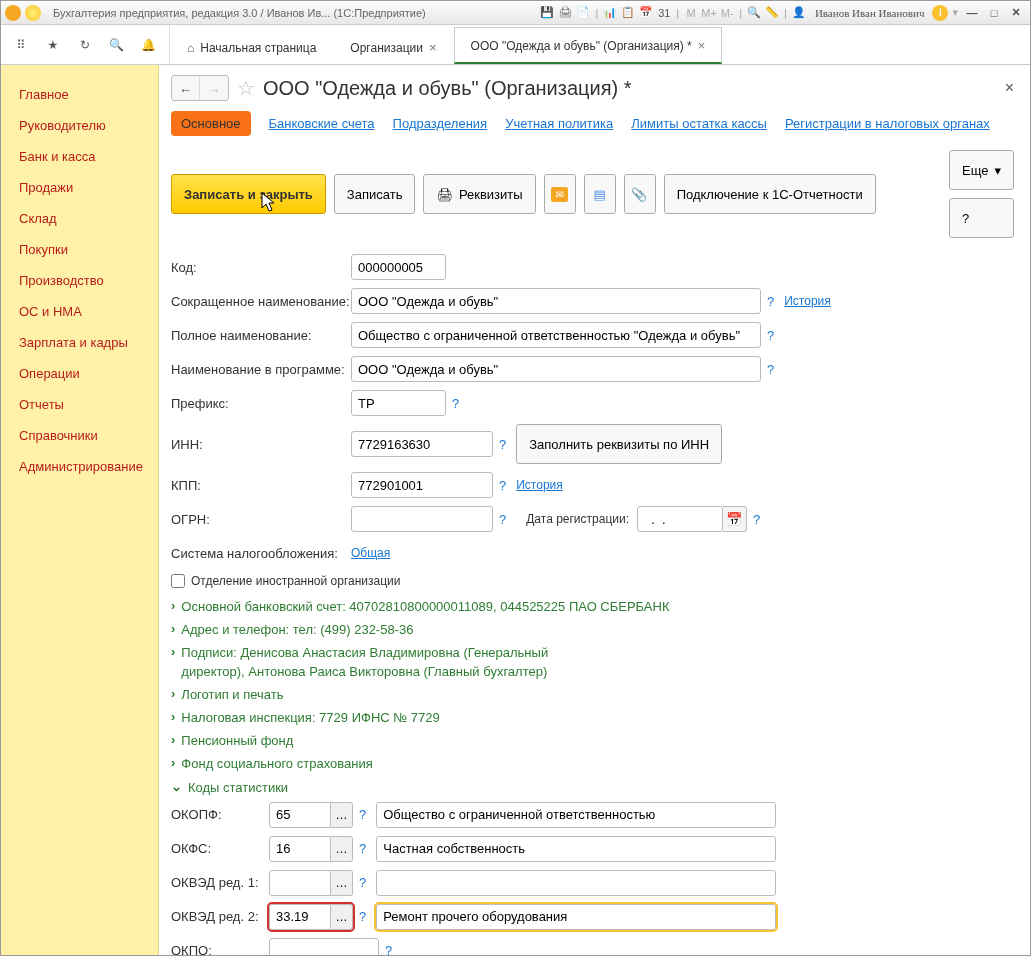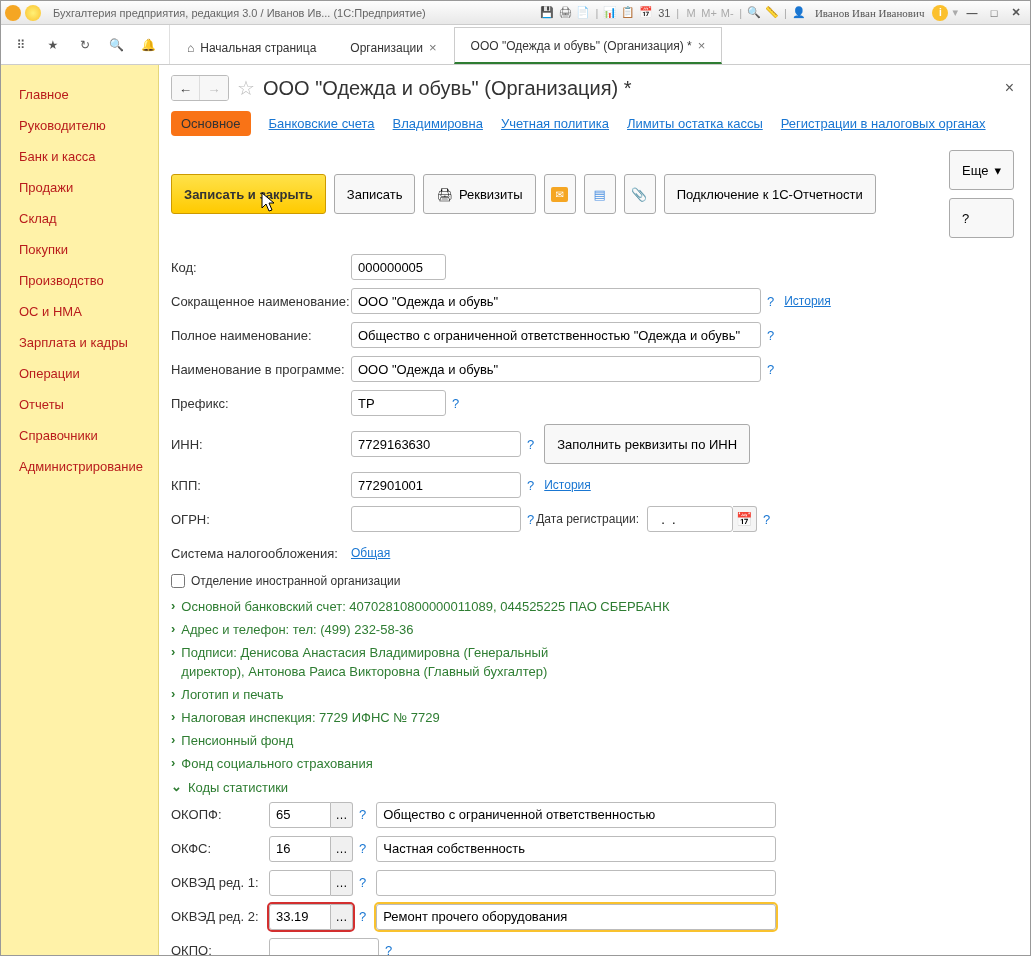--- a/index.html
+++ b/index.html
@@ -55,21 +55,21 @@
 .cursor-pointer-svg { position:absolute; left:90px; top:18px; pointer-events:none; }
 
 .form-row { display:flex; align-items:center; margin-bottom:8px; min-height:26px; }
 .form-row .lbl { width: 180px; font-size:13px; color:#333; flex-shrink:0; }
 .form-row input[type=text] { height:26px; border:1px solid #bbb; border-radius:3px; padding:0 6px; font-size:13px; background:#fff; }
 .form-row .val-text { font-size:13px; }
 .brown { color:#8b5a00; }
 .link { color:#1976d2; text-decoration:underline; cursor:pointer; }
 .q { color:#1976d2; font-size:13px; margin-left:6px; cursor:pointer; }
 .inp-wide { width:410px; }
-.inp-med { width:170px; }
+.inp-med { width:142px; }
 .inp-small { width:95px; }
 .ellipsis-btn { width:22px; height:26px; border:1px solid #bbb; border-left:none; border-radius:0 3px 3px 0; background:#f0f0f0; cursor:pointer; font-size:12px; }
 .combo { display:flex; }
 .combo input { border-radius:3px 0 0 3px; }
 
 .checkbox-row { display:flex; align-items:center; gap:6px; margin:4px 0 10px 0; }
 .checkbox-row input { width:14px; height:14px; }
 
 .collapsible { display:flex; align-items:flex-start; gap:6px; color:#2e7d32; margin:5px 0; cursor:pointer; font-size:13px; }
 .collapsible .chev { flex-shrink:0; font-weight:bold; }
@@ -181,21 +181,21 @@
           <button>→</button>
         </div>
         <span class="star-ic">☆</span>
         <span class="page-title">ООО "Одежда и обувь" (Организация) *</span>
         <span class="close-x">×</span>
       </div>
 
       <div class="subtabs">
         <span class="stab active">Основное</span>
         <span class="stab">Банковские счета</span>
-        <span class="stab">Владимировна</span>
+        <span class="stab">Подразделения</span>
         <span class="stab">Учетная политика</span>
         <span class="stab">Лимиты остатка кассы</span>
         <span class="stab">Регистрации в налоговых органах</span>
       </div>
 
       <div class="action-row">
         <span class="cursor-img" style="position:relative">
           <button class="btn primary">Записать и закрыть</button>
           <svg class="cursor-pointer-svg" width="18" height="22">
               <path d="M1 1 L1 16 L5 12 L8 19 L11 18 L8 11 L13 11 Z" fill="#fff" stroke="#000" stroke-width="1"></path>
@@ -259,21 +259,21 @@
       <div class="form-row">
         <span class="lbl">КПП:</span>
         <input type="text" class="inp-med" value="772901001" style="">
         <span class="q">?</span>
         <span class="link" style="margin-left:10px">История</span>
       </div>
       <div class="form-row">
         <span class="lbl">ОГРН:</span>
         <input type="text" class="inp-med" value="" style="">
         <span class="q">?</span>
-        <span style="margin-left:2px">Дата регистрации:</span>
+        <span style="margin-left:20px">Дата регистрации:</span>
         <div class="date-inp-wrap" style="margin-left:8px">
           <input type="text" value="  .  .    " style="">
           <button class="cal-btn">📅</button>
         </div>
         <span class="q">?</span>
       </div>
       <div class="form-row">
         <span class="lbl">Система налогообложения:</span>
         <span class="link">Общая</span>
       </div>

